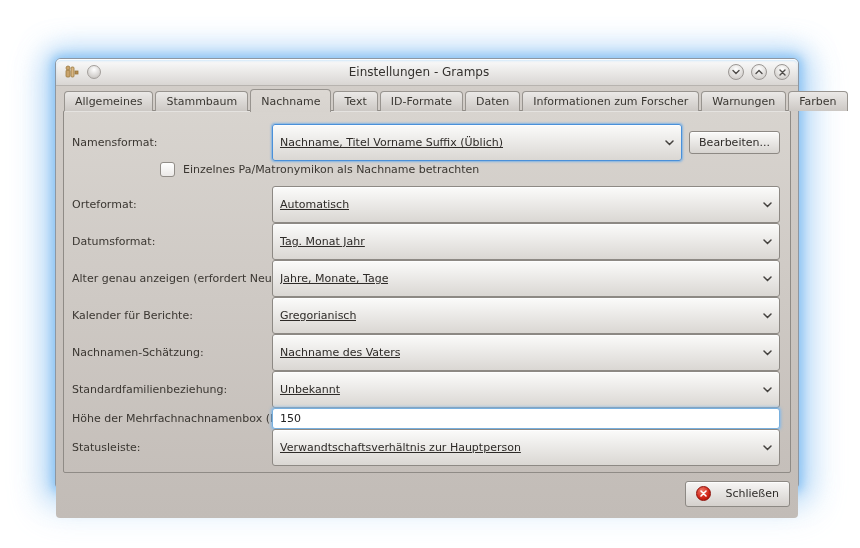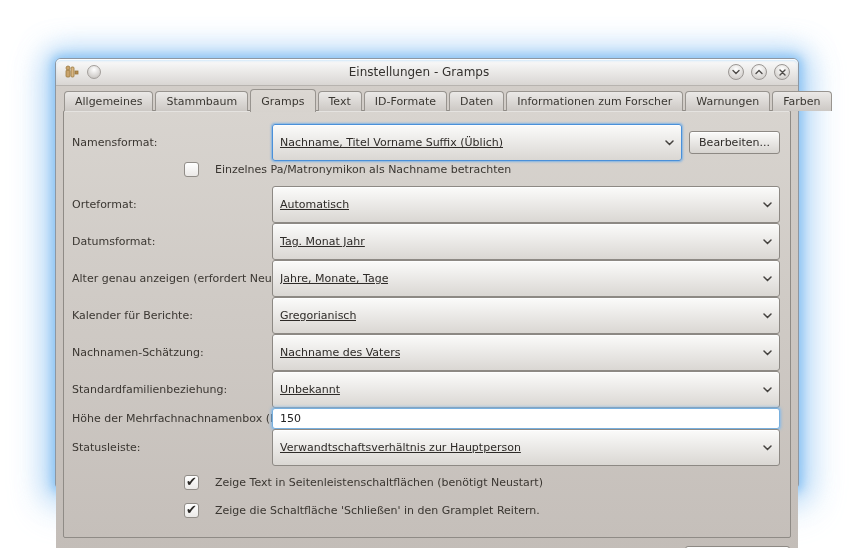--- a/index.html
+++ b/index.html
@@ -102,22 +102,22 @@
     box-shadow:inset 0 1px 0 rgba(255,255,255,.8);
   }
   .text-input {
     flex:1; height:21px; min-width:0;
     background:#ffffff;
     border:1px solid #79b0de; border-radius:3px;
     box-shadow:0 0 3px 1px rgba(125,185,240,.85);
     font-size:11px; color:#222; padding:0 7px; font-family:inherit; outline:none;
   }
   .check-row {
-    display:flex; align-items:center; gap:16px;
-    margin:1px 0 9px 112px; flex:0 0 auto;
+    display:flex; align-items:center; gap:8px;
+    margin:1px 0 9px 88px; flex:0 0 auto;
   }
   .check-row .cb-label { font-size:11px; color:#3a3631; white-space:nowrap; }
   .checkbox {
     width:15px; height:15px; flex:0 0 auto;
     background:linear-gradient(#ffffff,#ebe9e7);
     border:1px solid #918d88; border-radius:3px;
     position:relative; cursor:default;
   }
   .checkbox.checked::after {
     content:"\2714";
@@ -181,21 +181,21 @@
           </svg>
       </span>
     </div>
   </div>
 
   <div class="dialog-body">
 
     <div class="tabs">
       <div class="tab">Allgemeines</div>
       <div class="tab">Stammbaum</div>
-      <div class="tab active">Gramps</div>
+      <div class="tab active">Nachname</div>
       <div class="tab">Text</div>
       <div class="tab">ID-Formate</div>
       <div class="tab">Daten</div>
       <div class="tab">Informationen zum Forscher</div>
       <div class="tab">Warnungen</div>
       <div class="tab">Farben</div>
     </div>
 
     <div class="page">
 
@@ -317,30 +317,20 @@
             <span class="combo-text">Verwandtschaftsverhältnis zur Hauptperson</span>
             <span class="chev">
               <svg width="9" height="6" viewBox="0 0 9 6">
                   <path d="M1 1 L4.5 4.5 L8 1" stroke="#45423f" stroke-width="1.5" fill="none" stroke-linecap="round"></path>
                 </svg>
             </span>
           </span>
         </span>
       </div>
 
-      <div class="bottom-checks" style="margin-top:8px;">
-        <div class="check-row">
-          <span class="checkbox checked"></span>
-          <span class="cb-label">Zeige Text in Seitenleistenschaltflächen (benötigt Neustart)</span>
-        </div>
-        <div class="check-row">
-          <span class="checkbox checked"></span>
-          <span class="cb-label">Zeige die Schaltfläche 'Schließen' in den Gramplet Reitern.</span>
-        </div>
-      </div>
 
       <div class="spacer"></div>
     </div>
 
     <div class="action-bar">
       <button class="close-btn">
         <span class="close-glyph">
           <svg width="7" height="7" viewBox="0 0 7 7">
               <path d="M1 1 L6 6 M6 1 L1 6" stroke="#ffffff" stroke-width="1.6" fill="none" stroke-linecap="round"></path>
             </svg>

